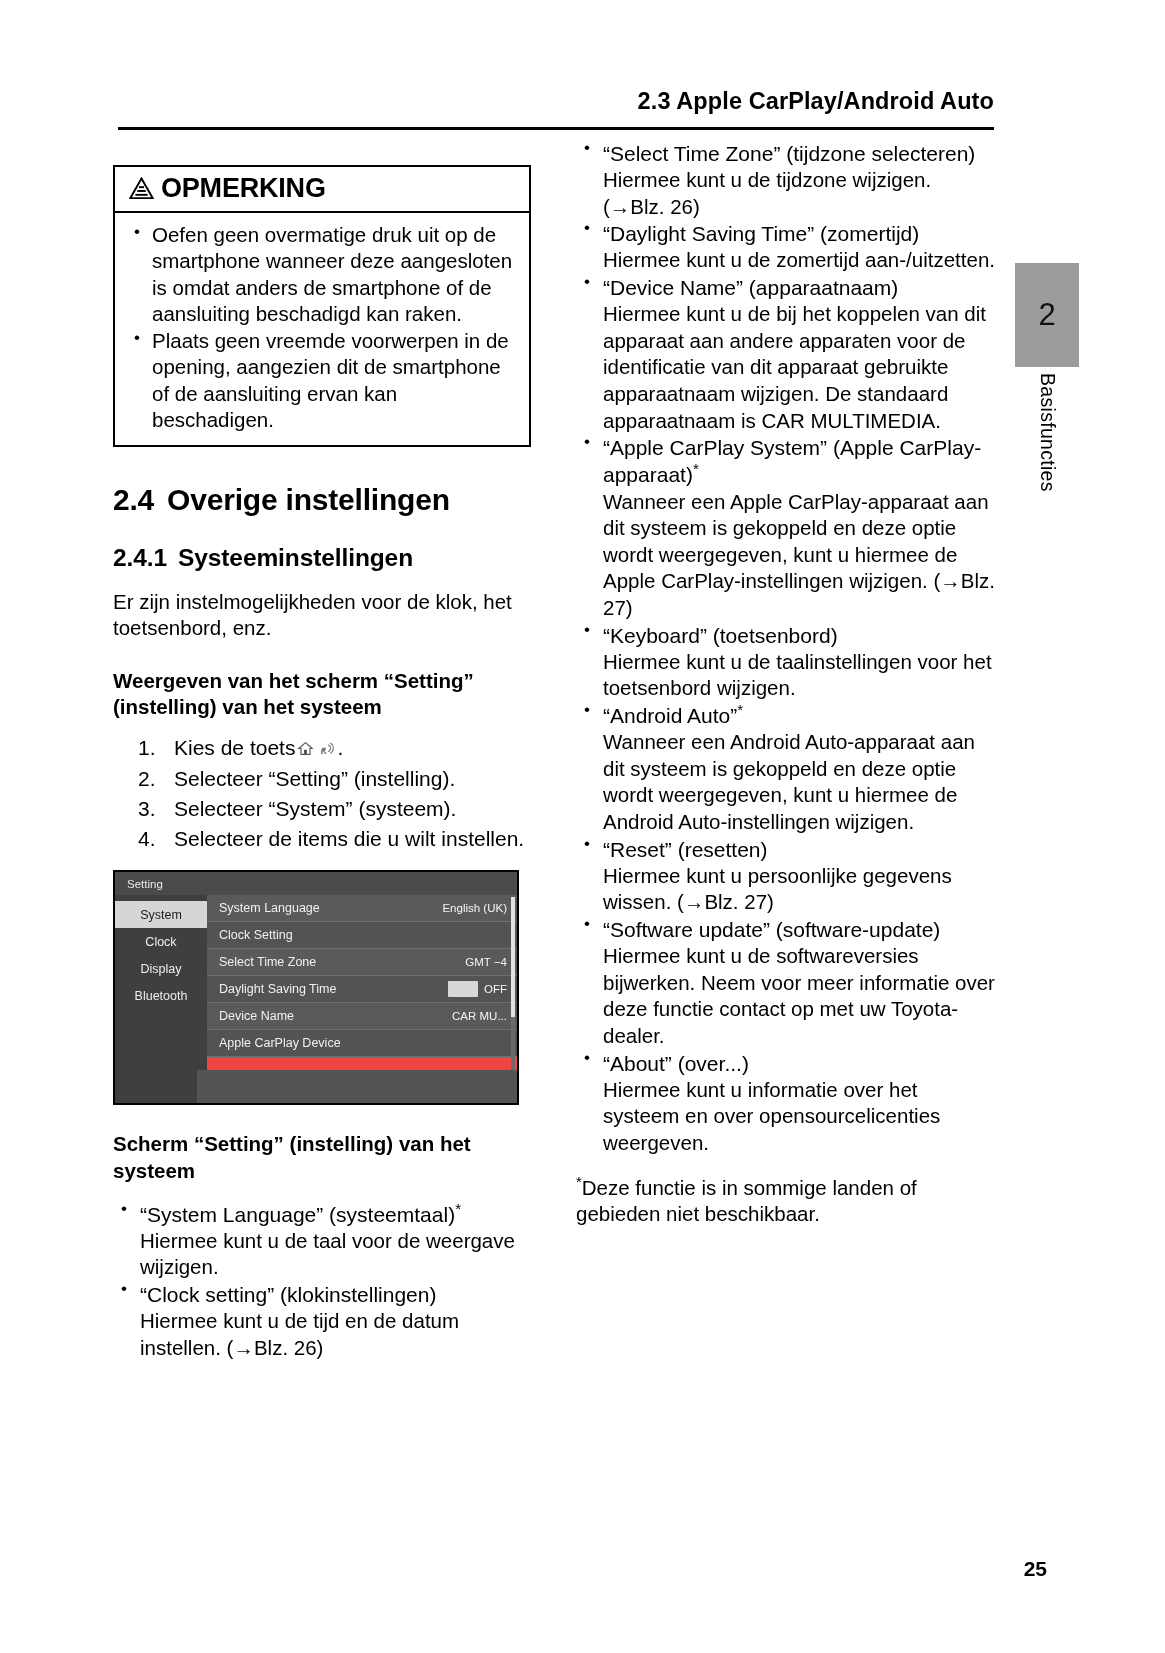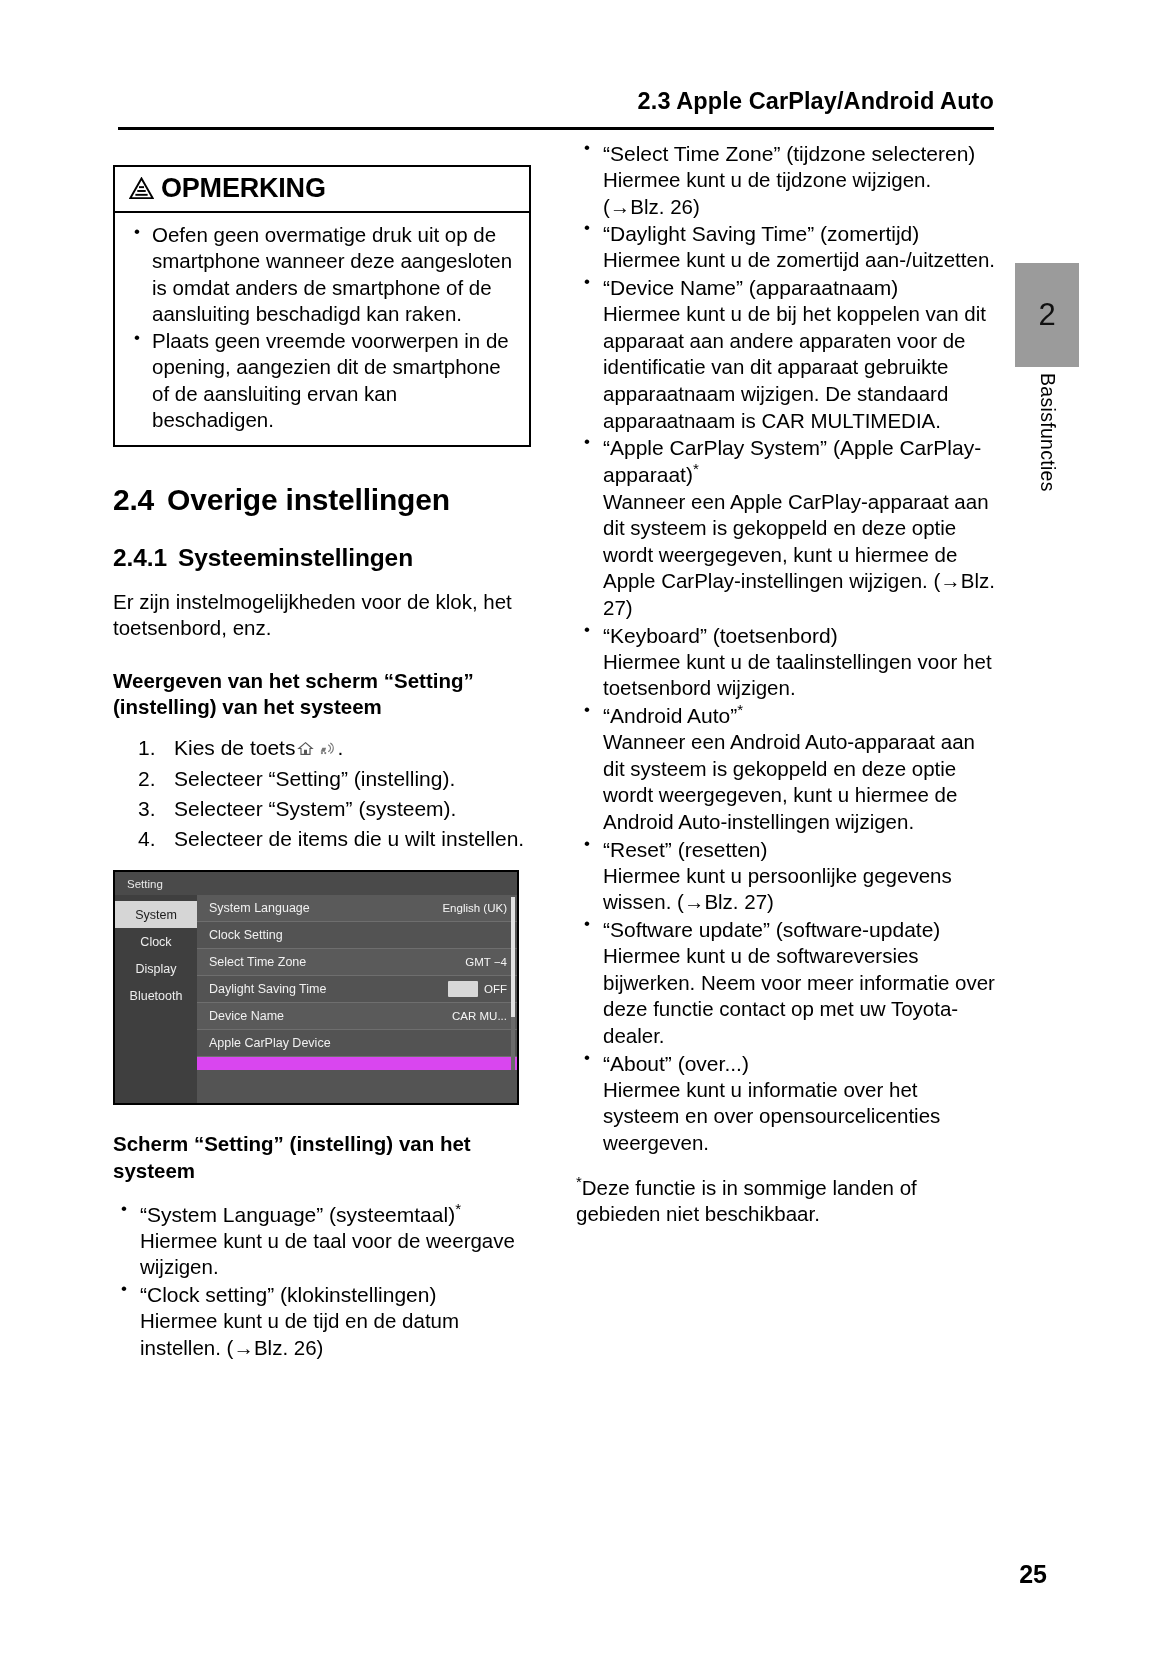--- a/index.html
+++ b/index.html
@@ -228,41 +228,41 @@
     padding-left: 12px;
     box-sizing: border-box;
   }
   .ss-body {
     position: absolute;
     left: 0; top: 23px;
     right: 0; bottom: 0;
     display: flex;
   }
   .ss-tabs {
-    width: 82px;
+    width: 92px;
     background: #3f3f3f;
     padding-top: 6px;
     flex: 0 0 auto;
   }
   .ss-tab {
     height: 27px;
     display: flex;
     align-items: center;
     justify-content: center;
     color: #eeeeee;
     font-size: 12.5px;
     background: #3f3f3f;
   }
   .ss-tab.active {
     background: #d6d6d6;
     color: #1d1d1d;
   }
   .ss-list {
     flex: 1 1 auto;
-    background: #d946ef;
+    background: #ef4444;
     position: relative;
   }
   .ss-row {
     height: 27px;
     display: flex;
     align-items: center;
     justify-content: space-between;
     padding: 0 10px 0 12px;
     color: #f1f1f1;
     font-size: 12.5px;
@@ -348,22 +348,22 @@
   .footnote {
     font-size: 20.5px;
     line-height: 1.3;
     margin-top: 18px;
   }
 
   
   .page-num {
     position: absolute;
     right: 118px;
-    bottom: 64px;
-    font-size: 25px;
+    bottom: 72px;
+    font-size: 21px;
     font-weight: bold;
   }
 </style>
 </head>
 <body>
 
 <div id="page">
 
   <div class="header">
     <div class="header-title">2.3  Apple CarPlay/Android Auto</div>

